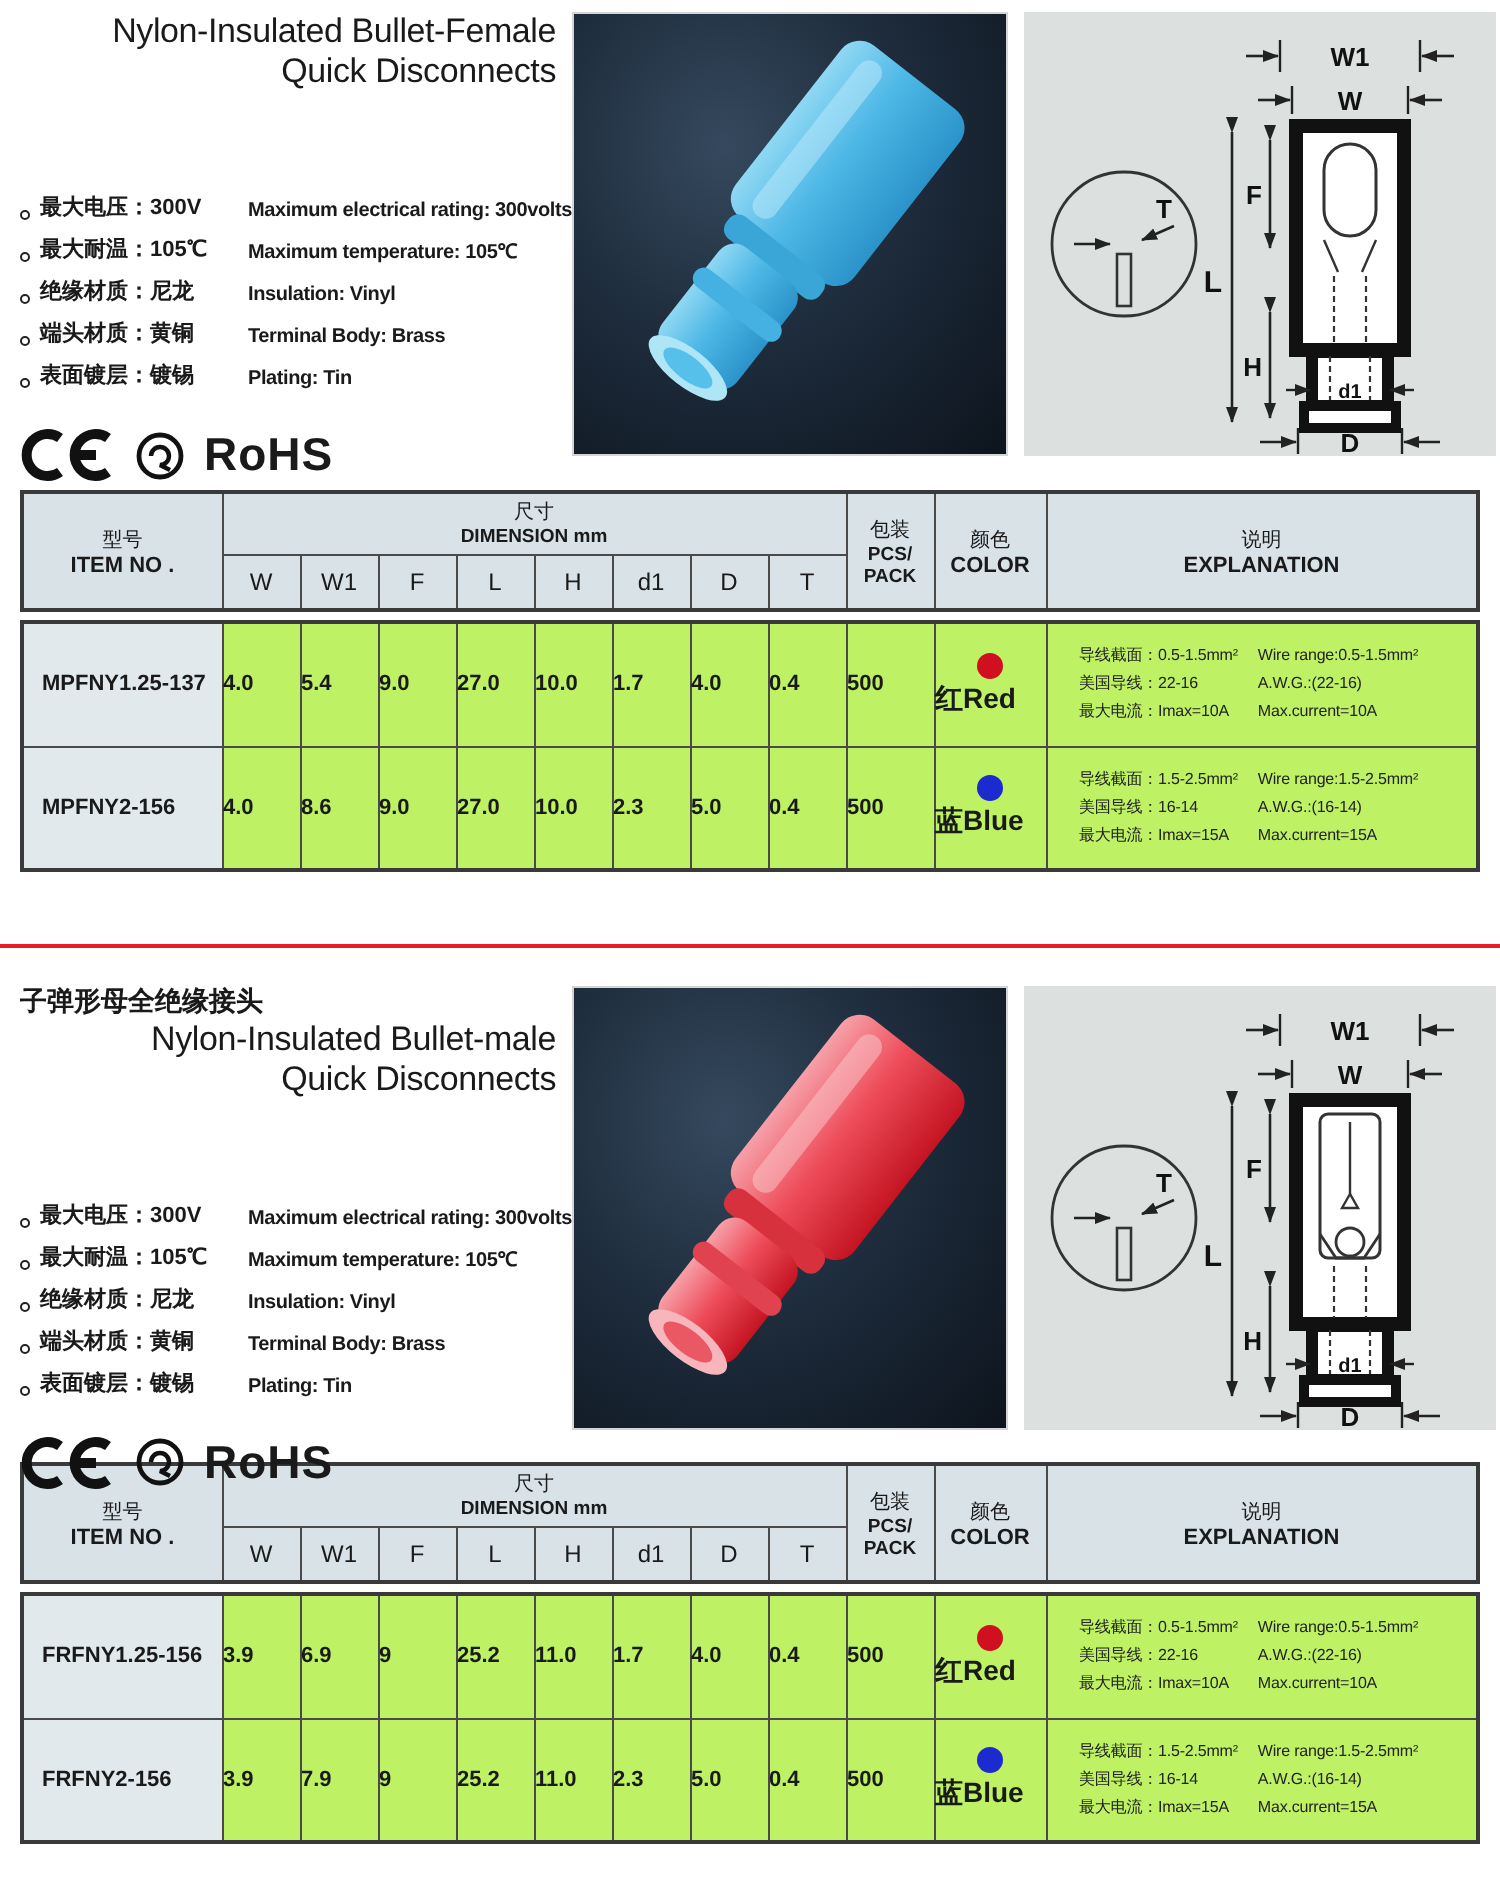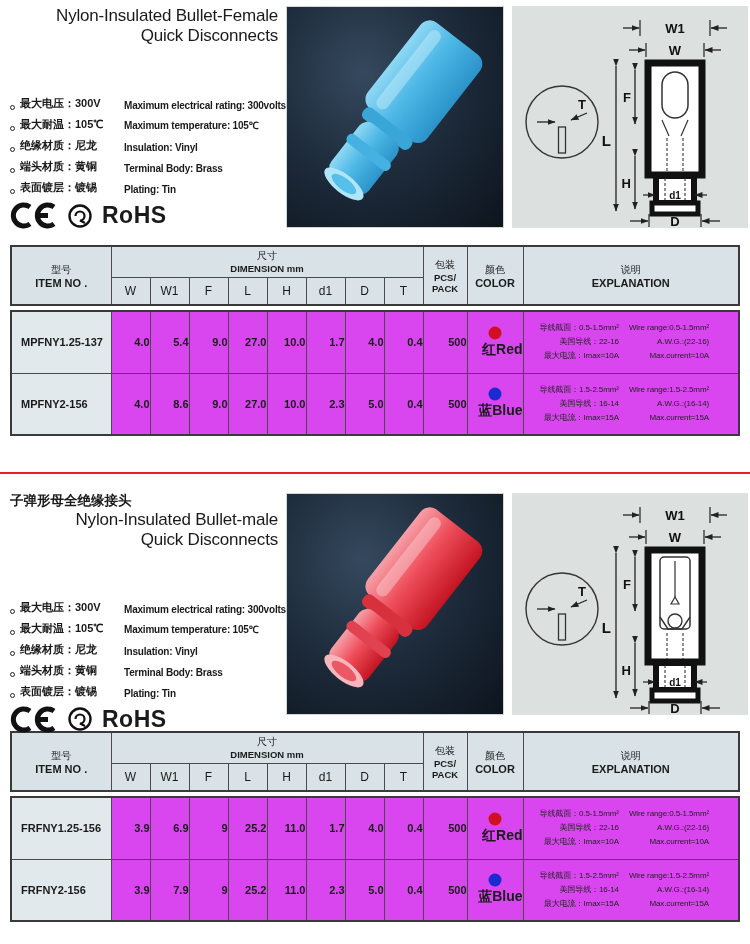--- a/index.html
+++ b/index.html
@@ -14,21 +14,21 @@
   
   .section-top { display:flex; gap:8px; padding:6px 5px 0 10px; height:232px; }
   .info-col { width:268px; flex:none; }
   .title-cn { font-size:13.5px; font-weight:bold; line-height:1.25; }
   .title-en { font-size:17px; line-height:1.18; letter-spacing:-0.2px;text-align:right; }
   .specs { margin-top:50px; }
   .spec-row { display:flex; align-items:flex-end; margin-bottom:6px; }
   .bullet { width:5px; height:5px; border:1.6px solid #222; border-radius:50%; flex:none; margin-right:5px; position:relative; top:-1px; }
   .spec-cn { width:104px; flex:none; font-size:11px; font-weight:bold; }
   .spec-en { flex:1; font-size:10px; font-weight:bold; letter-spacing:-0.2px; white-space:nowrap; }
-  .certs { display:flex; align-items:center; gap:9px; margin-top:7px; }
+  .certs { display:flex; align-items:center; gap:9px; margin-top:19px; }
   .rohs { font-size:23px; font-weight:bold; letter-spacing:0.5px; }
 
   .photo-panel {
     width:218px; height:222px; flex:none;
     background:radial-gradient(ellipse at 35% 30%, #35495e 0%, #1d2b3b 48%, #0d141d 100%);
     border:1px solid #d5d5d5;
   }
   .photo-panel svg { display:block; width:100%; height:100%; }
 
   .diagram-panel { width:236px; height:222px; flex:none; background:#dce1e0; }
@@ -42,21 +42,21 @@
   table.spec-table { border-collapse:collapse; table-layout:fixed; width:730px; border:2px solid #3a3a3a; }
   table.spec-table th, table.spec-table td { border:1px solid #4a4a4a; padding:0; }
   table.body-table { margin-top:4px; }
   .head-table th { background:#d9e3e7; font-weight:normal; }
   .h-cn { font-size:10px; }
   .h-en { font-size:11px; font-weight:bold; }
   .h-en-sm { font-size:9.5px; font-weight:bold; }
   .h-dimletter { font-size:12px; font-weight:bold; }
   .head-table tr.r1 th { height:31px; }
   .head-table tr.r2 th { height:28px; }
-  .body-table td { height:62px; text-align:right; font-size:11px; font-weight:bold; background:#d946ef; }
+  .body-table td { height:62px; text-align:left; font-size:11px; font-weight:bold; background:#bef264; }
   .body-table td.c-item { background:#e1e9ec; text-align:left; padding-left:9px; font-size:11px; }
   .c-colorcell { vertical-align:middle; }
   .dot-svg { display:block; margin:0 auto 1px auto; }
   .clabel { font-size:14px; font-weight:bold; }
   .c-explcell { text-align:left; }
   .expl-flex { display:flex; gap:10px; padding:7px 2px 7px 16px; }
   .ex-col { font-size:8px; font-weight:normal; color:#222; line-height:1.75; letter-spacing:-0.1px; white-space:nowrap; }
 
   .red-divider { border-top:2px solid #ec1c24; margin:36px 0 15px 0; }
   .section2 .section-top { padding-top:4px; }

